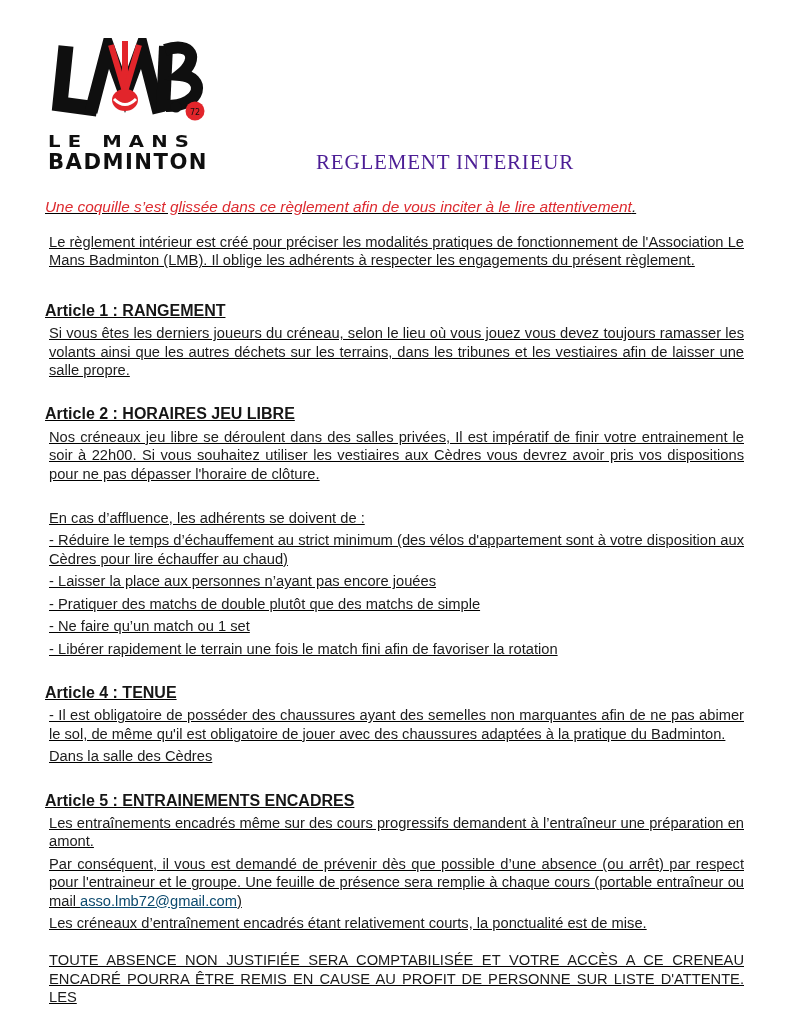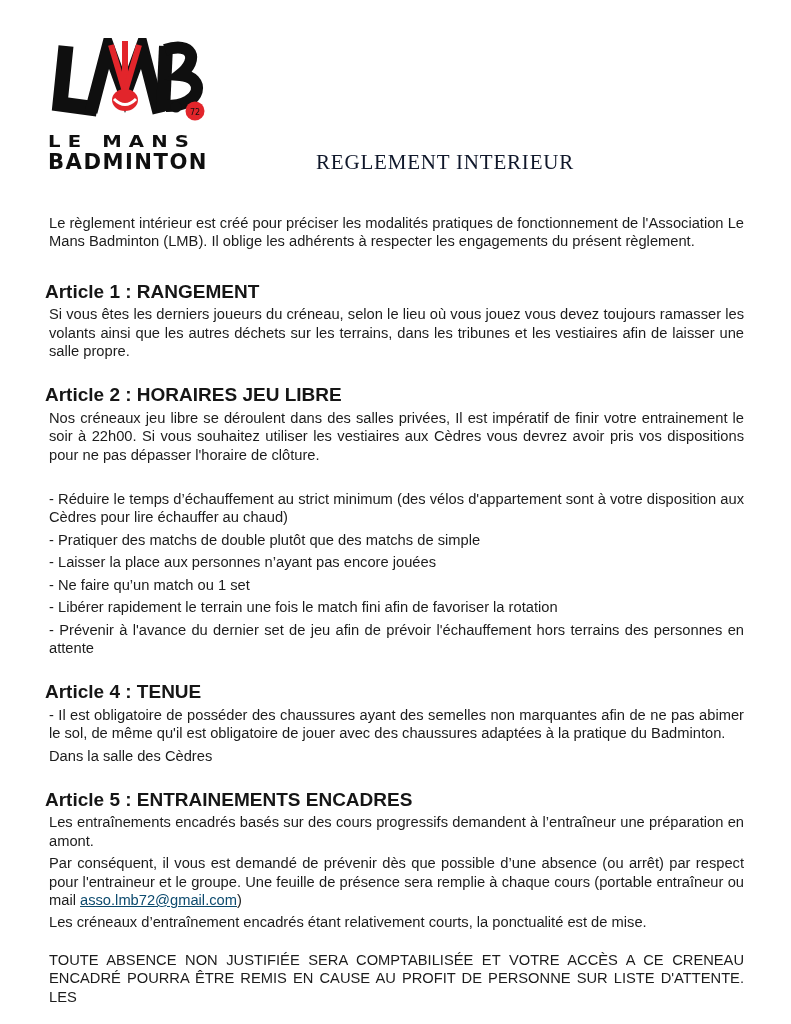--- a/index.html
+++ b/index.html
@@ -1,43 +1,43 @@
 <!DOCTYPE html>
 <html lang="fr"><head>
 <meta charset="utf-8">
 <style>
   html,body{margin:0;padding:0;}
   body{
     width:791px;height:1024px;background:#ffffff;
     font-family:"Liberation Sans", sans-serif;
     -webkit-font-smoothing:antialiased;
   }
-  .page{position:relative;width:791px;height:1024px;background:#ffffff;overflow:hidden;}
+  .page{position:relative;width:791px;height:1024px;background:#ffffff;overflow:hidden;text-decoration:underline;}
   .header{position:relative;height:197px;}
   .logo{position:absolute;left:45px;top:38px;width:170px;height:135px;}
   .doc-title{
     position:absolute;left:316px;top:150px;margin:0;
     font-family:"Liberation Serif", serif;font-weight:400;
-    font-size:21px;letter-spacing:0.8px;color:#0f172a;white-space:nowrap;
+    font-size:21px;letter-spacing:0.8px;color:#4c1d95;white-space:nowrap;
   }
   .content{
     padding:0 43px 0 45px;color:#1c1c1c;
     font-size:14.7px;line-height:18.4px;
   }
   .notice{
     margin:0;font-style:italic;font-size:15.4px;line-height:19px;
     color:#dd2a2f;text-align:left;
   }
   .notice .period{color:#222222;}
   .para{margin:4px;text-align:justify;}
   .intro{margin-top:17px;}
   .article{margin-top:26px;}
   .article.first{margin-top:32px;}
   .article-heading{
-    margin:0;font-size:19px;line-height:18.4px;font-weight:700;
+    margin:0;font-size:16px;line-height:18.4px;font-weight:700;
     color:#161616;text-align:left;
   }
   .caps{margin-top:19px;text-align:justify;}
   .mail-link{color:#0c4a6e;text-decoration:underline;cursor:pointer;}
   .logo svg text{font-family:"DejaVu Sans","Liberation Sans",sans-serif;fill:#0f0f0f;}
 </style>
 </head>
 <body>
 
 <div class="page">
@@ -72,51 +72,52 @@
 
         <text x="3" y="109" font-size="16.5" font-weight="bold" letter-spacing="6" textLength="148" lengthAdjust="spacingAndGlyphs">LE MANS</text>
         <text x="3" y="131" font-size="21.5" font-weight="bold" letter-spacing="1.5" textLength="160" lengthAdjust="spacingAndGlyphs">BADMINTON</text>
       </svg>
     </div>
     <h1 class="doc-title">REGLEMENT INTERIEUR</h1>
   </header>
 
   <main class="content">
 
+    <p class="notice"><span>Une coquille s’est glissée dans ce règlement afin de vous inciter à le lire attentivement</span><span class="period">.</span></p>
 
     <p class="para intro">Le règlement intérieur est créé pour préciser les modalités pratiques de fonctionnement de l'Association Le Mans Badminton (LMB). Il oblige les adhérents à respecter les engagements du présent règlement.</p>
 
     <section class="article first">
       <h2 class="article-heading">Article 1 : RANGEMENT</h2>
       <p class="para">Si vous êtes les derniers joueurs du créneau, selon le lieu où vous jouez vous devez toujours ramasser les volants ainsi que les autres déchets sur les terrains, dans les tribunes et les vestiaires afin de laisser une salle propre.</p>
     </section>
 
     <section class="article">
       <h2 class="article-heading">Article 2 : HORAIRES JEU LIBRE</h2>
       <p class="para">Nos créneaux jeu libre se déroulent dans des salles privées, Il est impératif de finir votre entrainement le soir à 22h00. Si vous souhaitez utiliser les vestiaires aux Cèdres vous devrez avoir pris vos dispositions pour ne pas dépasser l'horaire de clôture.</p>
     </section>
 
     <section class="article">
+      <p class="para">En cas d’affluence, les adhérents se doivent de :</p>
       <p class="para">- Réduire le temps d’échauffement au strict minimum (des vélos d'appartement sont à votre disposition aux Cèdres pour lire échauffer au chaud)</p>
+      <p class="para">- Laisser la place aux personnes n’ayant pas encore jouées</p>
       <p class="para">- Pratiquer des matchs de double plutôt que des matchs de simple</p>
-      <p class="para">- Laisser la place aux personnes n’ayant pas encore jouées</p>
       <p class="para">- Ne faire qu’un match ou 1 set</p>
       <p class="para">- Libérer rapidement le terrain une fois le match fini afin de favoriser la rotation</p>
-      <p class="para">- Prévenir à l'avance du dernier set de jeu afin de prévoir l'échauffement hors terrains des personnes en attente</p>
     </section>
 
     <section class="article">
       <h2 class="article-heading">Article 4 : TENUE</h2>
       <p class="para">- Il est obligatoire de posséder des chaussures ayant des semelles non marquantes afin de ne pas abimer le sol, de même qu'il est obligatoire de jouer avec des chaussures adaptées à la pratique du Badminton.</p>
       <p class="para">Dans la salle des Cèdres</p>
     </section>
 
     <section class="article">
       <h2 class="article-heading">Article 5 : ENTRAINEMENTS ENCADRES</h2>
-      <p class="para">Les entraînements encadrés basés sur des cours progressifs demandent à l’entraîneur une préparation en amont.</p>
+      <p class="para">Les entraînements encadrés même sur des cours progressifs demandent à l’entraîneur une préparation en amont.</p>
       <p class="para"><span>Par conséquent, il vous est demandé de prévenir dès que possible d’une absence (ou arrêt) par respect pour l'entraineur et le groupe. Une feuille de présence sera remplie à chaque cours (portable entraîneur ou mail </span><a class="mail-link">asso.lmb72@gmail.com</a><span>)</span></p>
       <p class="para">Les créneaux d’entraînement encadrés étant relativement courts, la ponctualité est de mise.</p>
     </section>
 
     <p class="para caps">TOUTE ABSENCE NON JUSTIFIÉE SERA COMPTABILISÉE ET VOTRE ACCÈS A CE CRENEAU ENCADRÉ POURRA ÊTRE REMIS EN CAUSE AU PROFIT DE PERSONNE SUR LISTE D'ATTENTE. LES</p>
 
   </main>
 </div>
 
 </body></html>

